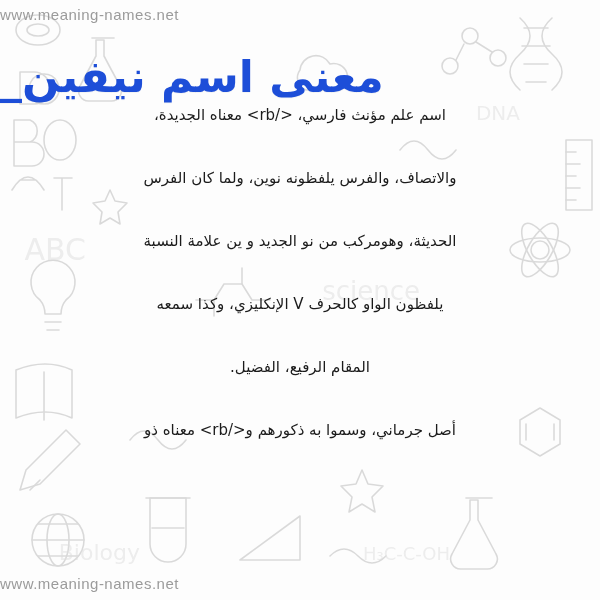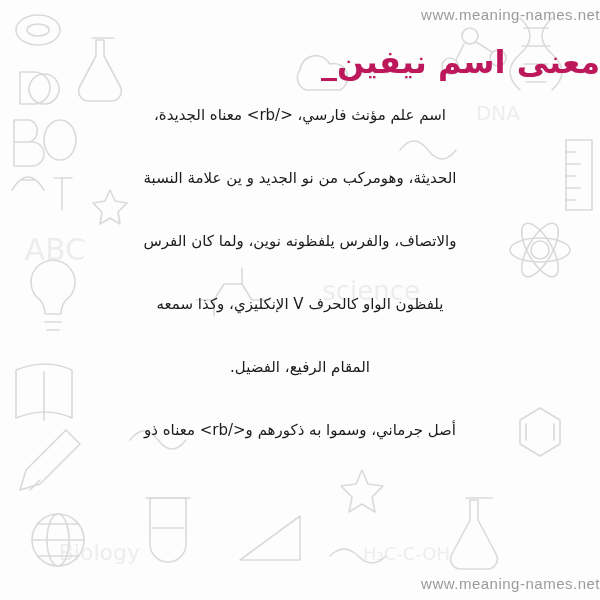--- a/index.html
+++ b/index.html
@@ -27,39 +27,39 @@
     width: 600px;
     height: 600px;
     opacity: 0.30;
     pointer-events: none;
   }
   
   .watermark {
     position: absolute;
     left: 0;
     width: 100%;
-    text-align: right;
+    text-align: left;
     color: #9b9b9b;
     font-size: 15px;
     letter-spacing: 0.5px;
     font-family: "Liberation Sans", sans-serif;
     direction: ltr;
   }
   .watermark-top { top: 6px; }
   .watermark-bottom { bottom: 8px; }
 
   
   .title {
     position: absolute;
     top: 22px;
     left: 0;
     width: 100%;
-    text-align: right;
-    color: #be185d;
-    font-size: 32px;
+    text-align: left;
+    color: #1d4ed8;
+    font-size: 44px;
     font-weight: bold;
     font-family: "DejaVu Sans", "Liberation Sans", sans-serif;
     direction: rtl;
     text-shadow: 0 1px 0 rgba(0,0,0,0.04);
   }
 
   
   .body-text {
     position: absolute;
     top: 84px;
@@ -159,21 +159,21 @@
       <text x="24" y="540" font-size="18" fill="#9a9a9a" stroke="none" opacity="0.0">x</text>
     </g>
   </svg>
 
   <div class="watermark watermark-top">www.meaning-names.net</div>
 
   <h1 class="title">معنى اسم نيفين_</h1>
 
   <div class="body-text">
     <span class="line">اسم علم مؤنث فارسي، &lt;/rb&gt; معناه الجديدة،</span>
+    <span class="line">والاتصاف، والفرس يلفظونه نوين، ولما كان الفرس</span>
     <span class="line">الحديثة، وهومركب من نو الجديد و ين علامة النسبة</span>
-    <span class="line">والاتصاف، والفرس يلفظونه نوين، ولما كان الفرس</span>
     <span class="line">يلفظون الواو كالحرف V الإنكليزي، وكذا سمعه</span>
     <span class="line">المقام الرفيع، الفضيل.</span>
     <span class="line">أصل جرماني، وسموا به ذكورهم و&lt;/rb&gt; معناه ذو</span>
   </div>
 
   <div class="watermark watermark-bottom">www.meaning-names.net</div>
 </div>
 
 </body></html>

